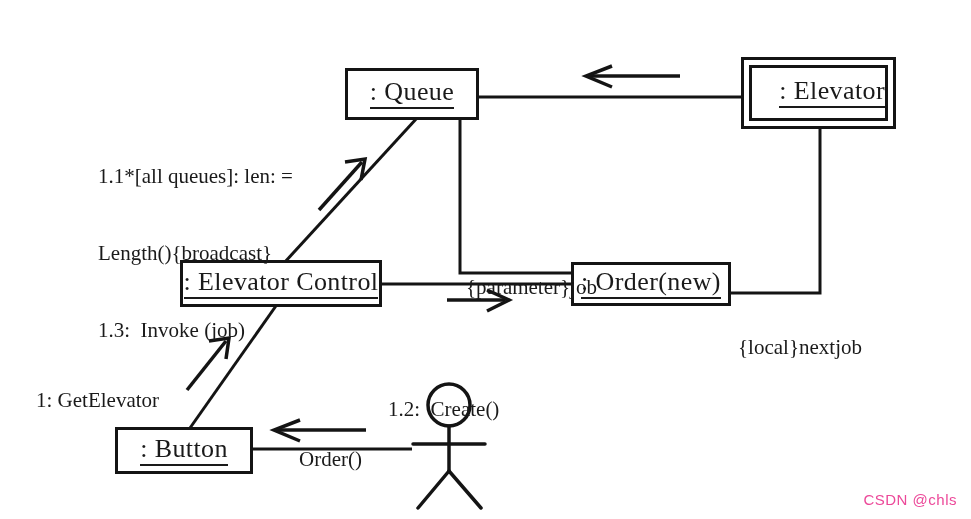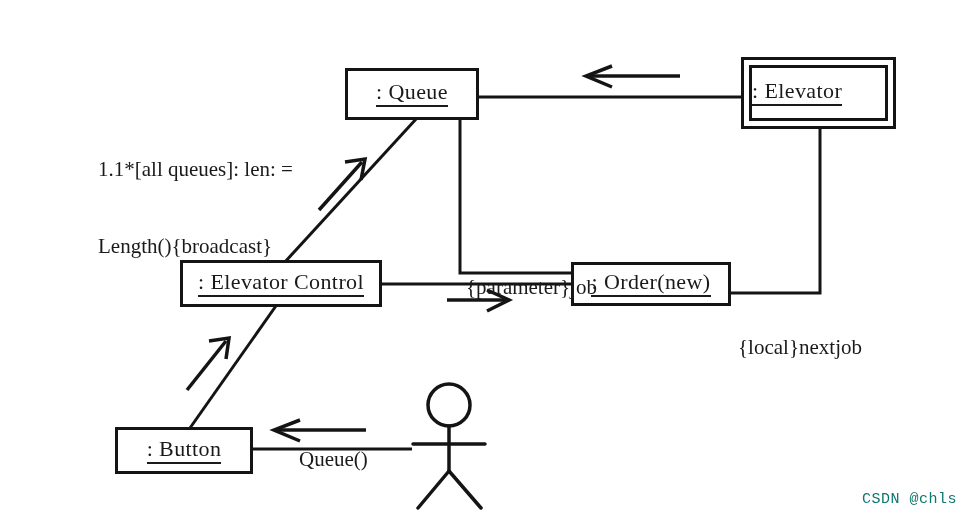--- a/index.html
+++ b/index.html
@@ -37,45 +37,45 @@
     border-width: 3px;
     padding: 5px;
   }
   .obj-inner {
     width: 100%;
     height: 100%;
     border: 3px solid #141414;
     box-sizing: border-box;
     display: flex;
     align-items: center;
-    justify-content: flex-start;
+    justify-content: flex-end;
     background: #ffffff;
   }
   .obj-label {
-    font-size: 22px;
+    font-size: 26px;
     line-height: 1;
     letter-spacing: 0.4px;
     border-bottom: 2px solid #1a1a1a;
     padding-bottom: 2px;
     white-space: nowrap;
   }
   .msg {
     position: absolute;
     font-size: 21px;
     line-height: 1.22;
     white-space: pre;
     z-index: 6;
   }
   .watermark {
     position: absolute;
     right: 14px;
     bottom: 11px;
     font-size: 15px;
-    color: #0f766e;
-    font-family: Liberation Mono, monospace;
+    color: #ec4899;
+    font-family: Liberation Sans, sans-serif;
     letter-spacing: 0.5px;
     z-index: 7;
   }
 </style>
 </head>
 <body>
 
 <div id="canvas">
 
   <svg class="layer" viewBox="0 0 971 519" xmlns="http://www.w3.org/2000/svg">
@@ -144,36 +144,41 @@
 
   <div class="obj-box" style="left:571px; top:262px; width:160px; height:44px;">
     <span class="obj-label">: Order(new)</span>
   </div>
 
   <div class="obj-box" style="left:115px; top:427px; width:138px; height:47px;">
     <span class="obj-label">: Button</span>
   </div>
 
 
-  <div class="msg" style="left:98px; top:106px;">
+  <div class="msg" style="left:98px; top:113px;">
     <div>1.1*[all queues]: len: =</div>
     <div>Length(){broadcast}</div>
+    <div>1.3:  Invoke (job)</div>
   </div>
 
   <div class="msg" style="left:466px; top:224px;">
     <div>{parameter}job</div>
   </div>
 
   <div class="msg" style="left:738px; top:284px;">
     <div>{local}nextjob</div>
   </div>
 
   <div class="msg" style="left:36px; top:337px;">
+    <div>1: GetElevator</div>
   </div>
 
+  <div class="msg" style="left:388px; top:346px;">
+    <div>1.2:  Create()</div>
+  </div>
 
   <div class="msg" style="left:299px; top:396px;">
-    <div>Queue()</div>
+    <div>Order()</div>
   </div>
 
   <div class="watermark">CSDN @chls</div>
 
 </div>
 
 </body></html>

